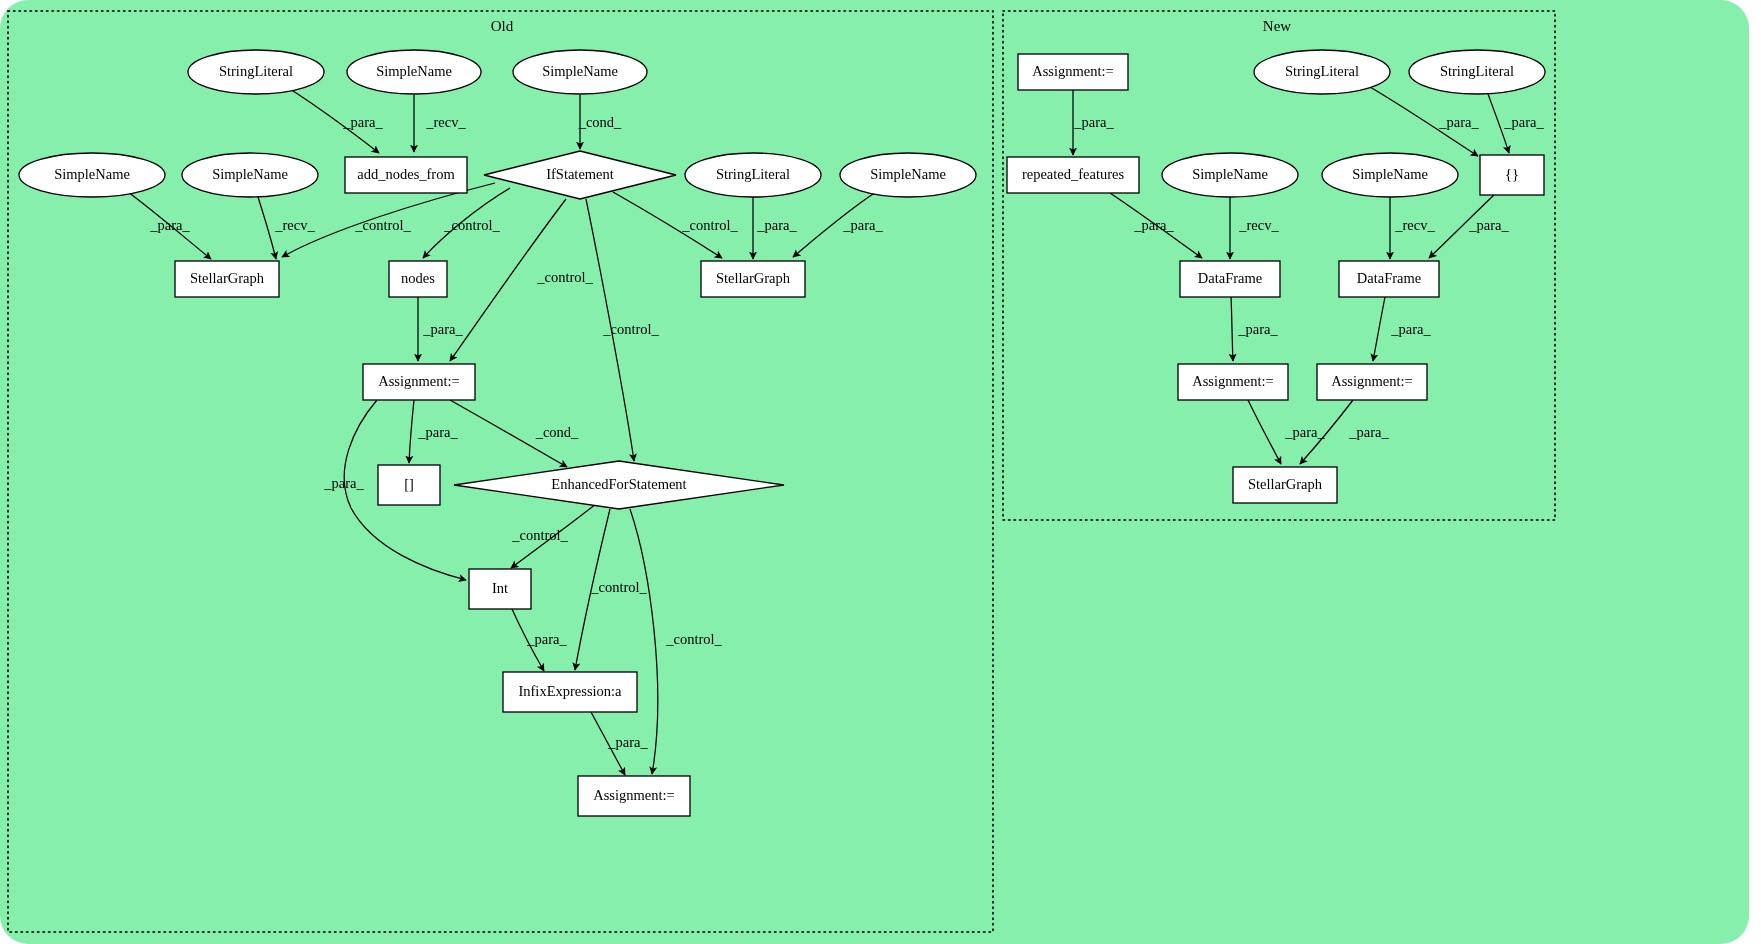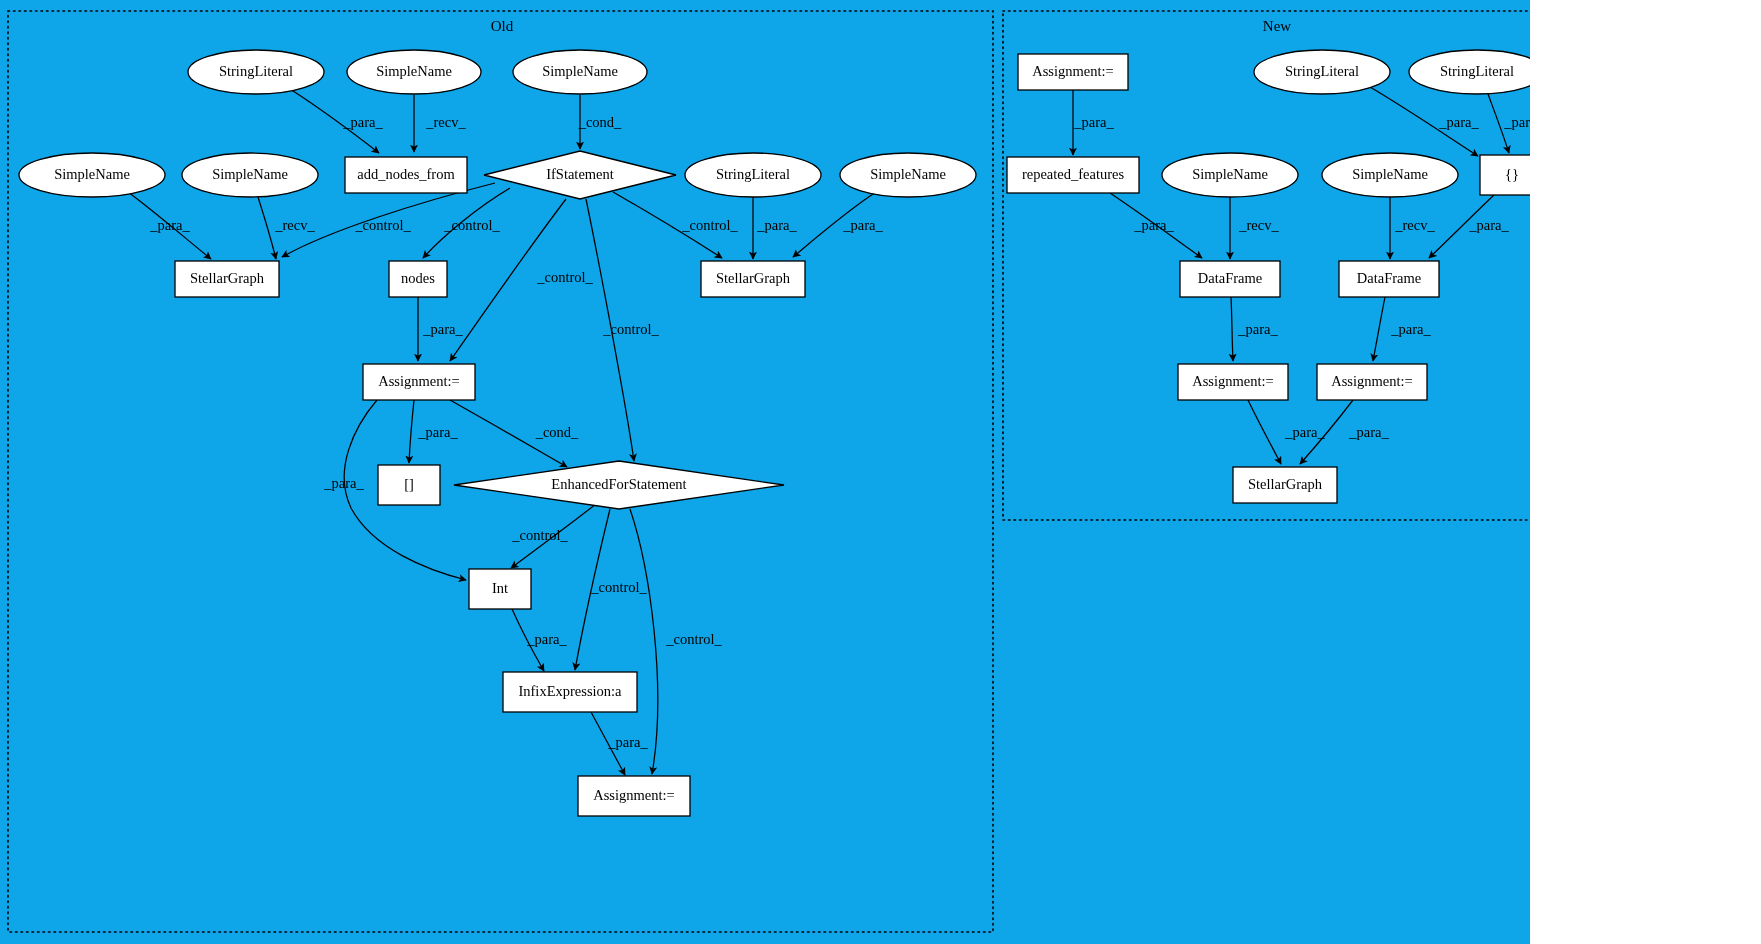--- a/index.html
+++ b/index.html
@@ -2,25 +2,26 @@
 <html><head>
 <meta charset="utf-8">
 <style>
   html, body {
     margin: 0;
     padding: 0;
     background: #ffffff;
   }
   #stage {
     position: relative;
-    width: 1530px;
+    width: 1749px;
     height: 944px;
-    background: #0ea5e9;
+    background: #86efac;
     font-family: "Liberation Serif", "DejaVu Serif", serif;
     overflow: hidden;
+    border-radius: 28px;
   }
   svg#graph {
     position: absolute;
     left: 0;
     top: 0;
     width: 1761px;
     height: 944px;
   }
   .cluster-box {
     fill: none;

